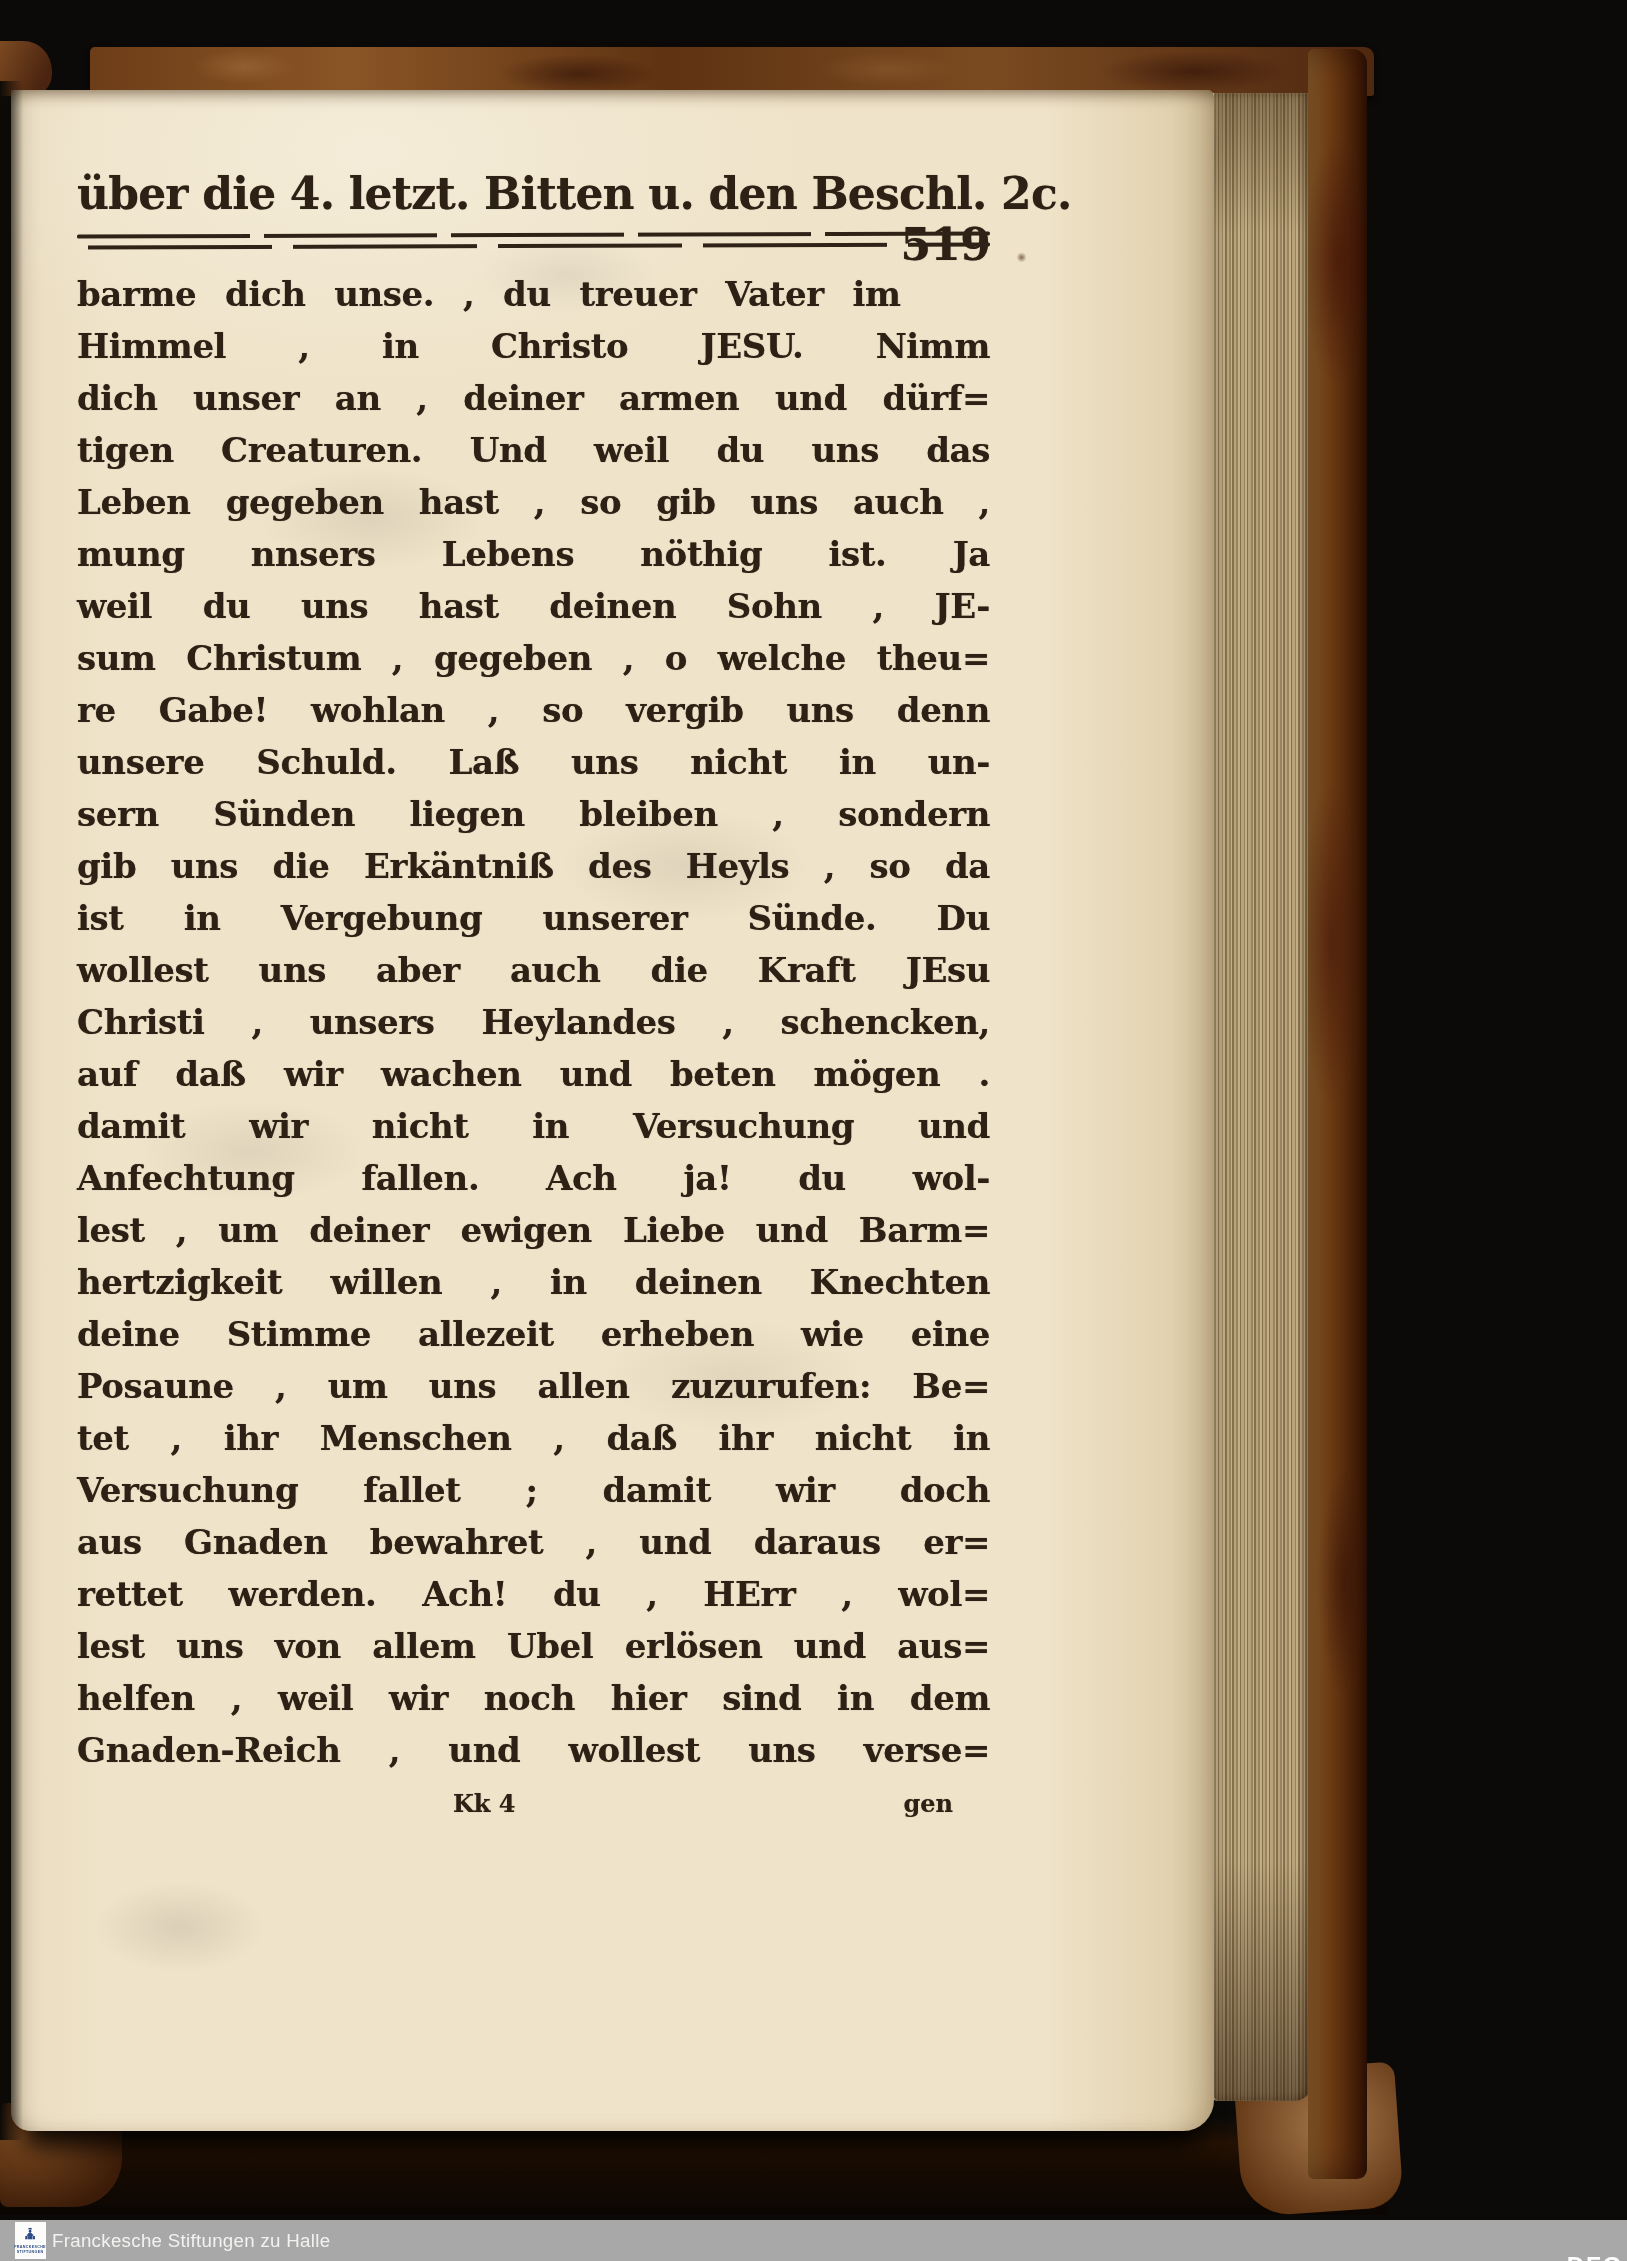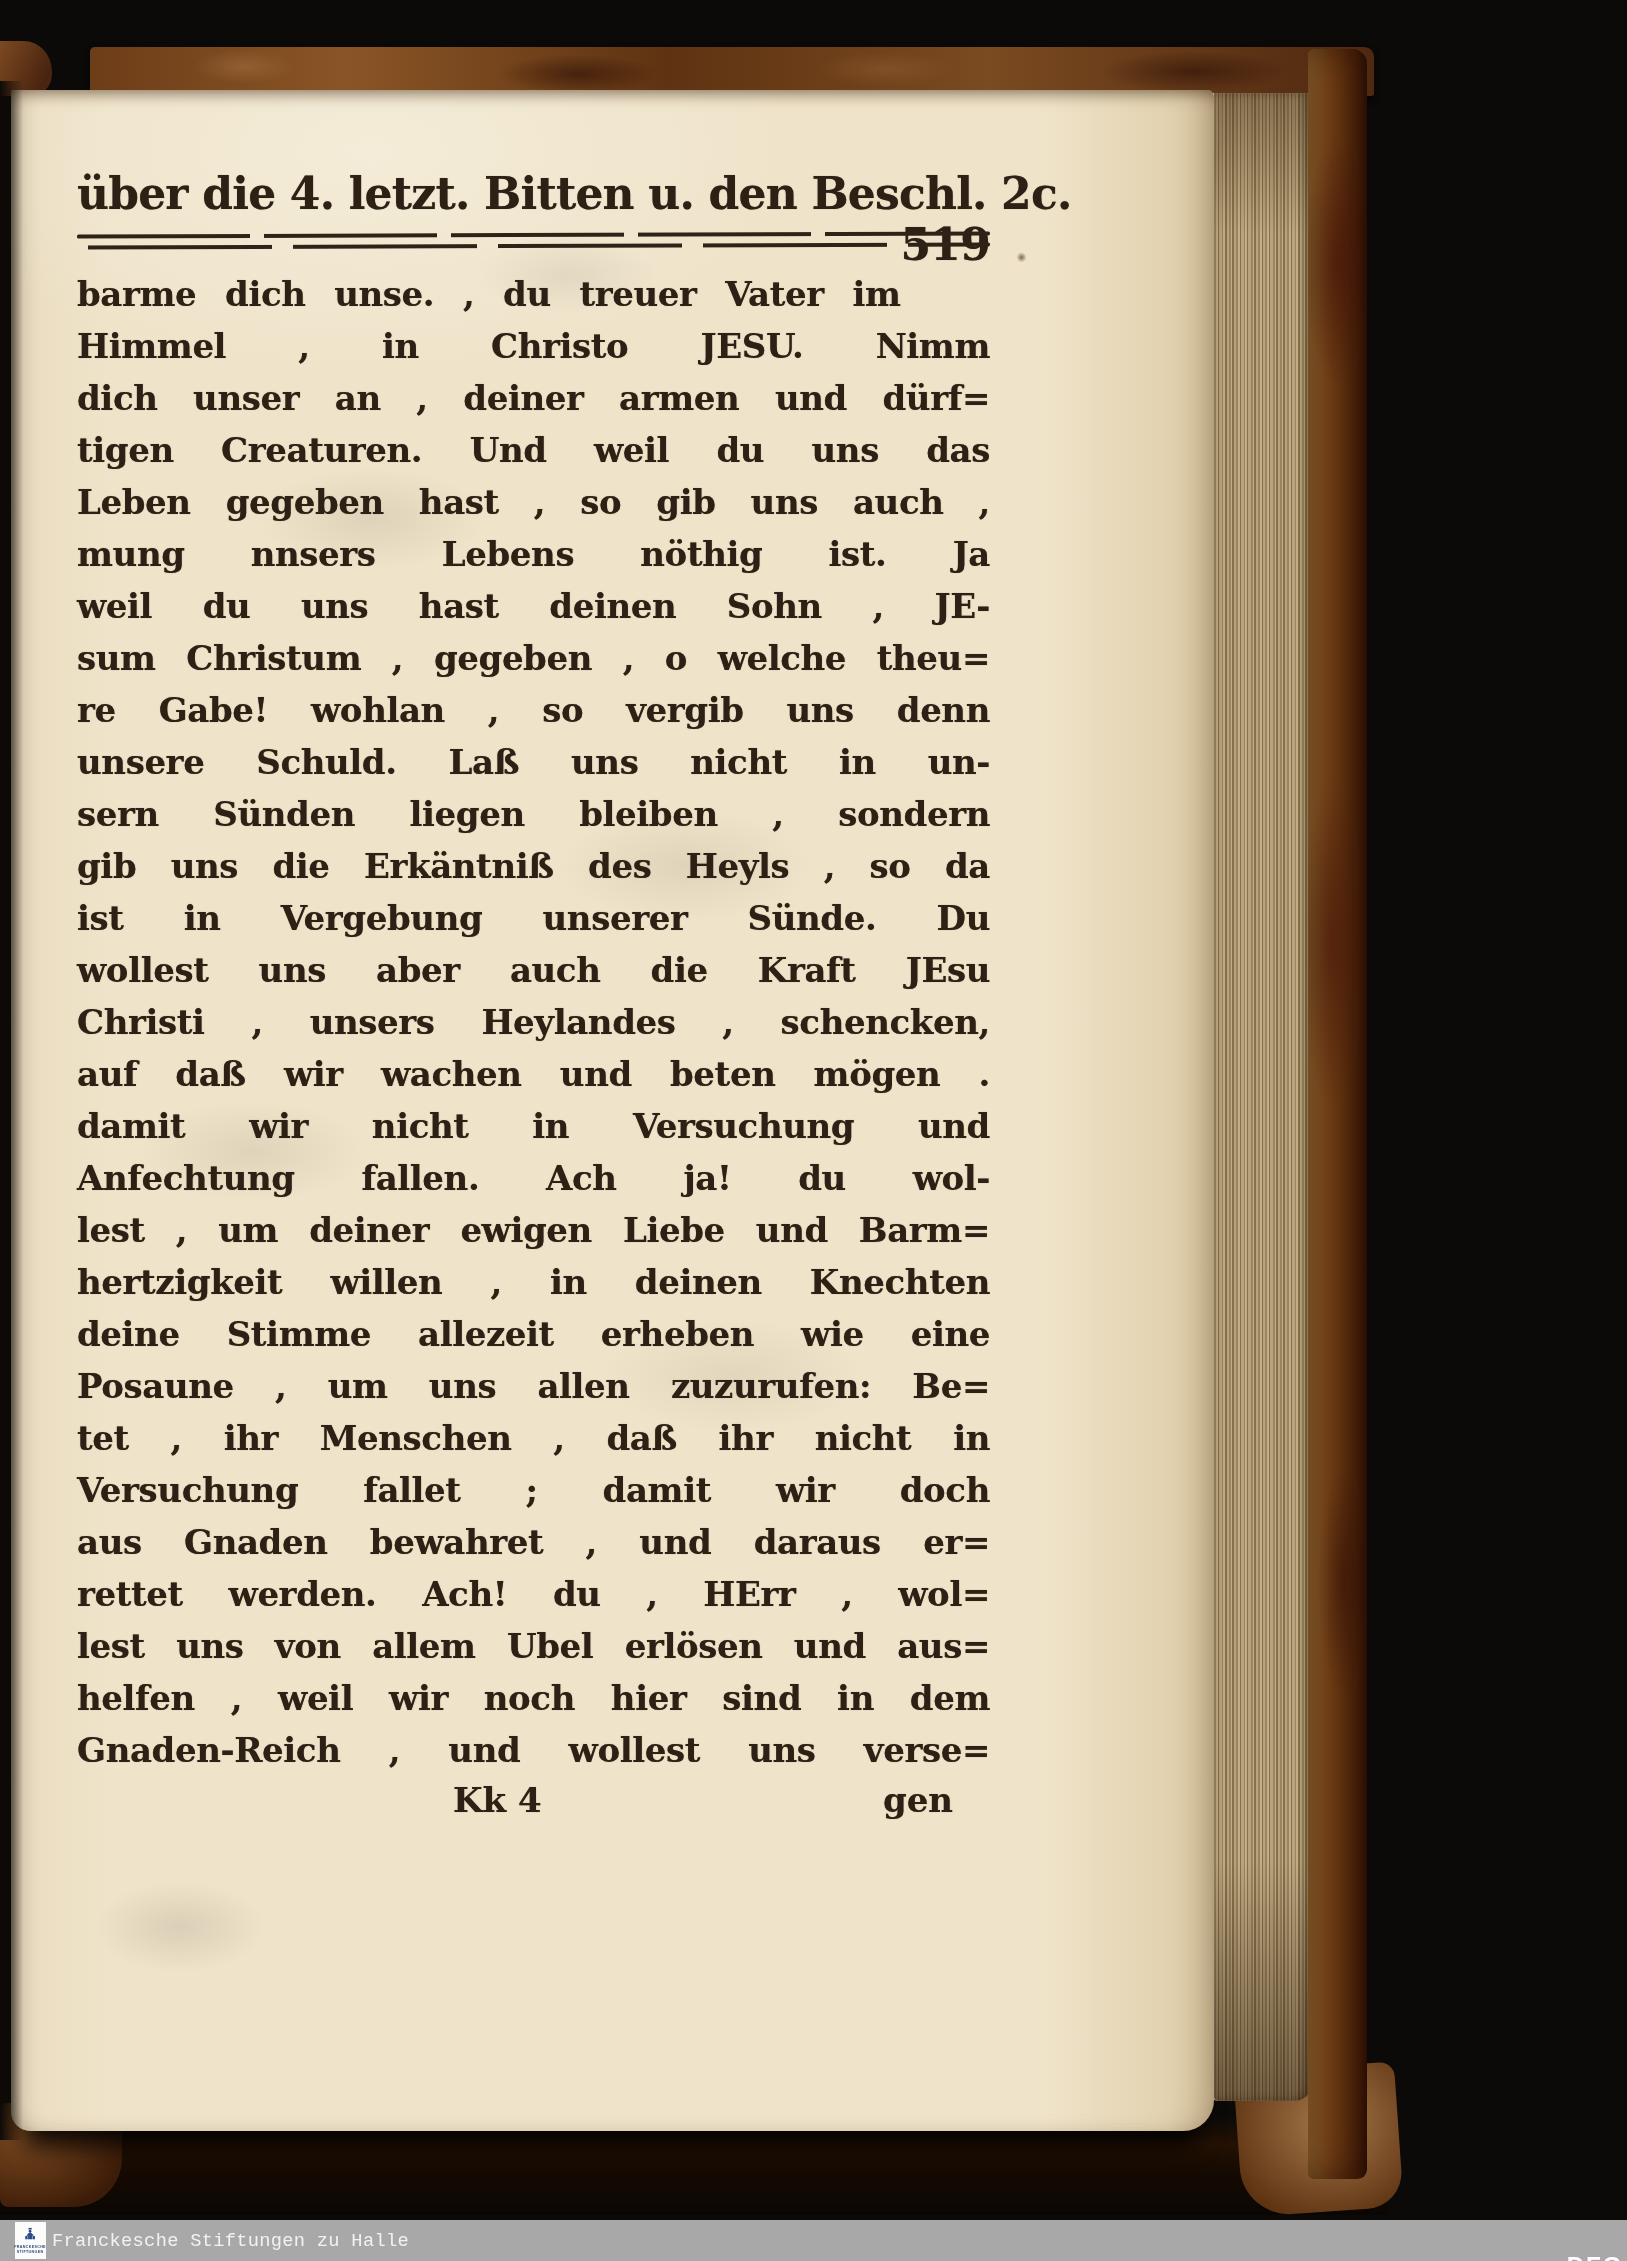--- a/index.html
+++ b/index.html
@@ -66,33 +66,33 @@
     text-align:justify;text-align-last:justify;height:52px;white-space:nowrap;
     text-shadow:0 0 0.8px rgba(44,33,20,.55);}
   .header .pgnum{float:right;}
   .rule{margin-top:13px;transform:rotate(-.2deg);}
   .rule-line{height:4.1px;margin-bottom:7.3px;border-radius:1.6px;
     background:repeating-linear-gradient(90deg,#2e2316 0 173px,rgba(46,35,22,0) 173px 187px);}
   .rule-line:last-child{background:repeating-linear-gradient(90deg,rgba(46,35,22,0) 0 11.4px,#2e2316 11.4px 195px,rgba(46,35,22,0) 195px 205px);}
   .body{margin-top:19.5px;font-size:34px;font-weight:700;line-height:52px;
     letter-spacing:-0.4px;text-shadow:0 0 0.8px rgba(44,33,20,.55);}
   .line{text-align:justify;text-align-last:justify;text-justify:inter-word;}
-  .sig-row{display:flex;margin-top:4px;font-size:34px;font-weight:700;
+  .sig-row{display:flex;margin-top:13px;font-size:24px;font-weight:700;
     text-shadow:0 0 0.8px rgba(44,33,20,.55);}
   .sig-kk{margin-left:376px;}
   .sig-gen{margin-left:auto;margin-right:37px;}
 
   
   .footer{position:absolute;left:0;top:2220px;width:1627px;height:41px;background:#a8a8a8;}
   .logo-box{position:absolute;left:14.6px;top:2.4px;width:31px;height:37px;background:#fcfcfb;
     display:flex;flex-direction:column;align-items:center;justify-content:center;gap:0.8px;}
   .logo-text{font-family:"Liberation Sans", sans-serif;font-size:3.7px;font-weight:700;
     color:#2d4c86;letter-spacing:0.3px;line-height:4.6px;text-align:center;}
   .footer-label{position:absolute;left:52px;top:50%;transform:translateY(-50%);
-    font-family:Liberation Mono, monospace;font-size:18.7px;color:#f2f2f0;letter-spacing:0.3px;}
+    font-family:Liberation Sans, sans-serif;font-size:18.7px;color:#f2f2f0;letter-spacing:0.3px;}
   .dfg{position:absolute;right:4px;top:50%;transform:translateY(-50%);
     font-family:"Liberation Sans", sans-serif;font-weight:700;font-size:24.4px;
     letter-spacing:1.6px;color:#ffffff;margin-top:25px;}
 </style>
 </head>
 <body>
 
 <div class="stage">
 
   <div class="leather-top-left"></div>

